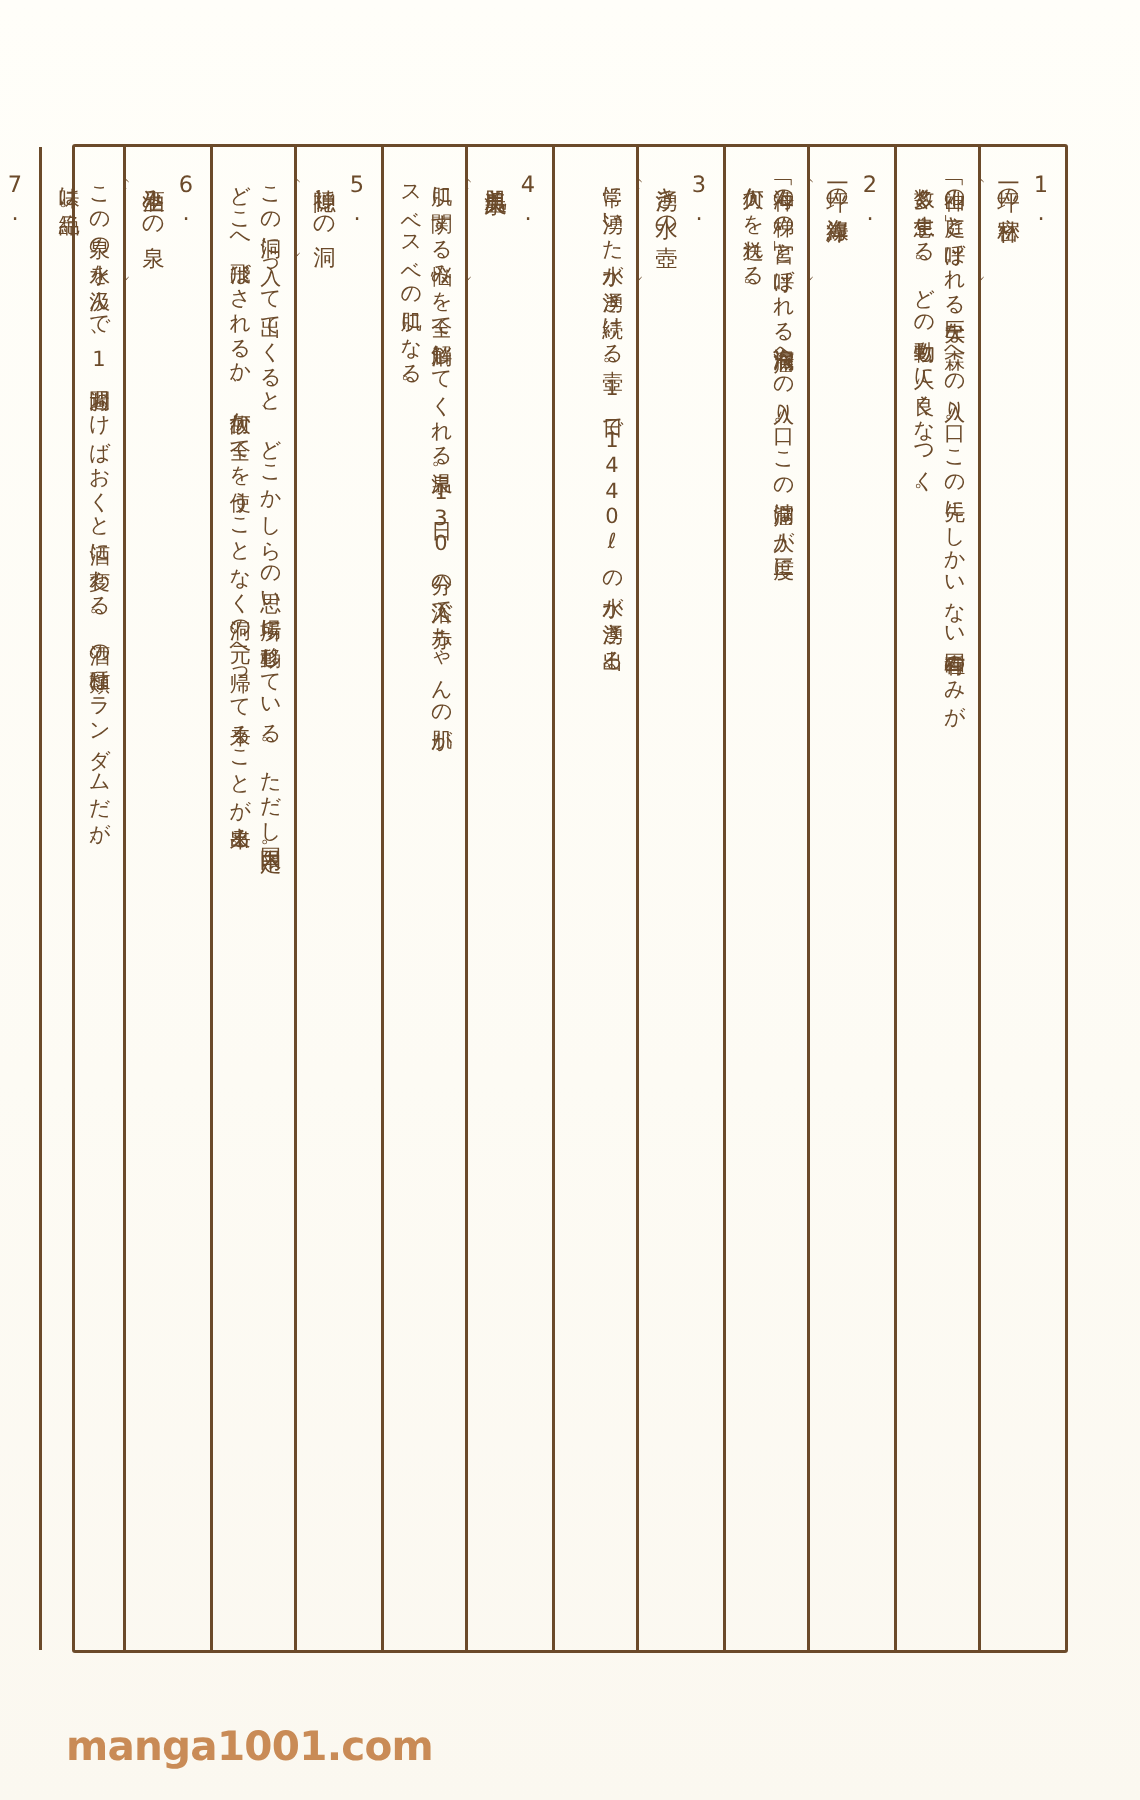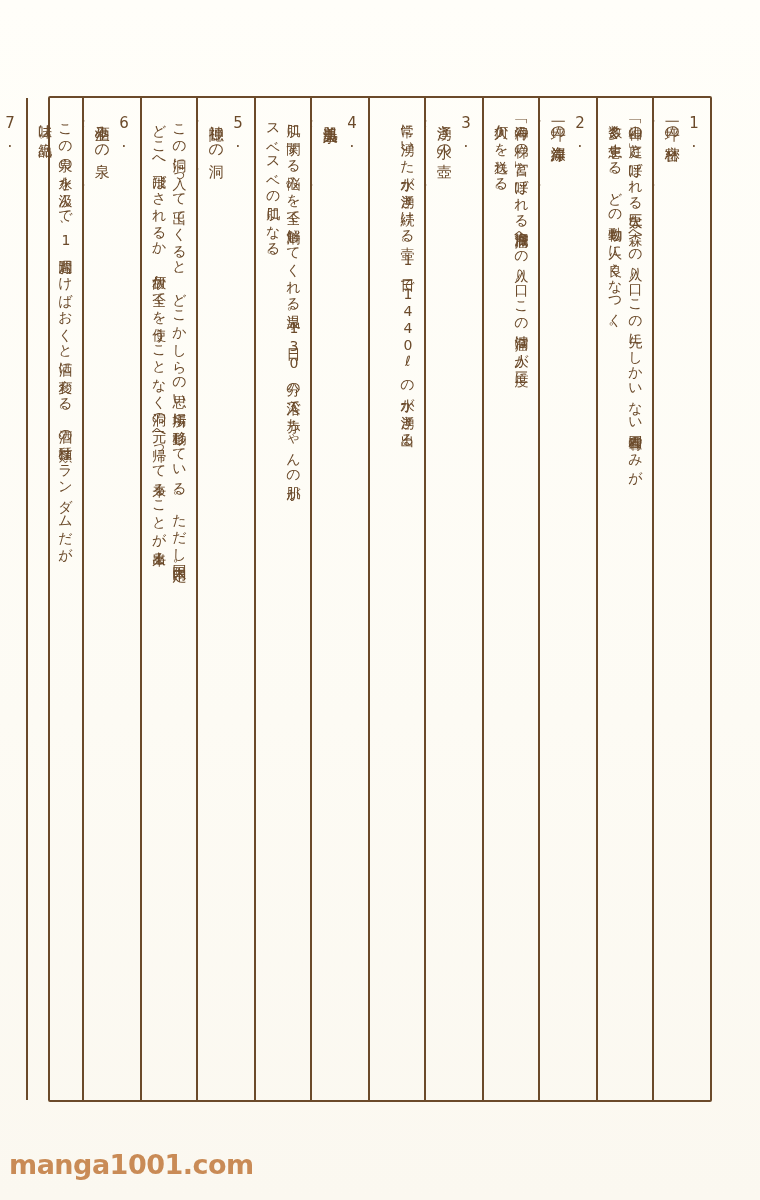--- a/index.html
+++ b/index.html
@@ -84,21 +84,21 @@
   }
   .name-code {
     display: block;
     margin-right: 2px;
     font-size: 13px;
   }
 
   
   #watermark {
     position: absolute;
-    left: 9px;
+    left: 44px;
     bottom: 20px;
     font-family: "DejaVu Sans", sans-serif;
     font-weight: bold;
     font-size: 27px;
     letter-spacing: -0.5px;
     color: #c98b56;
     text-align: right;
   }
 
   

